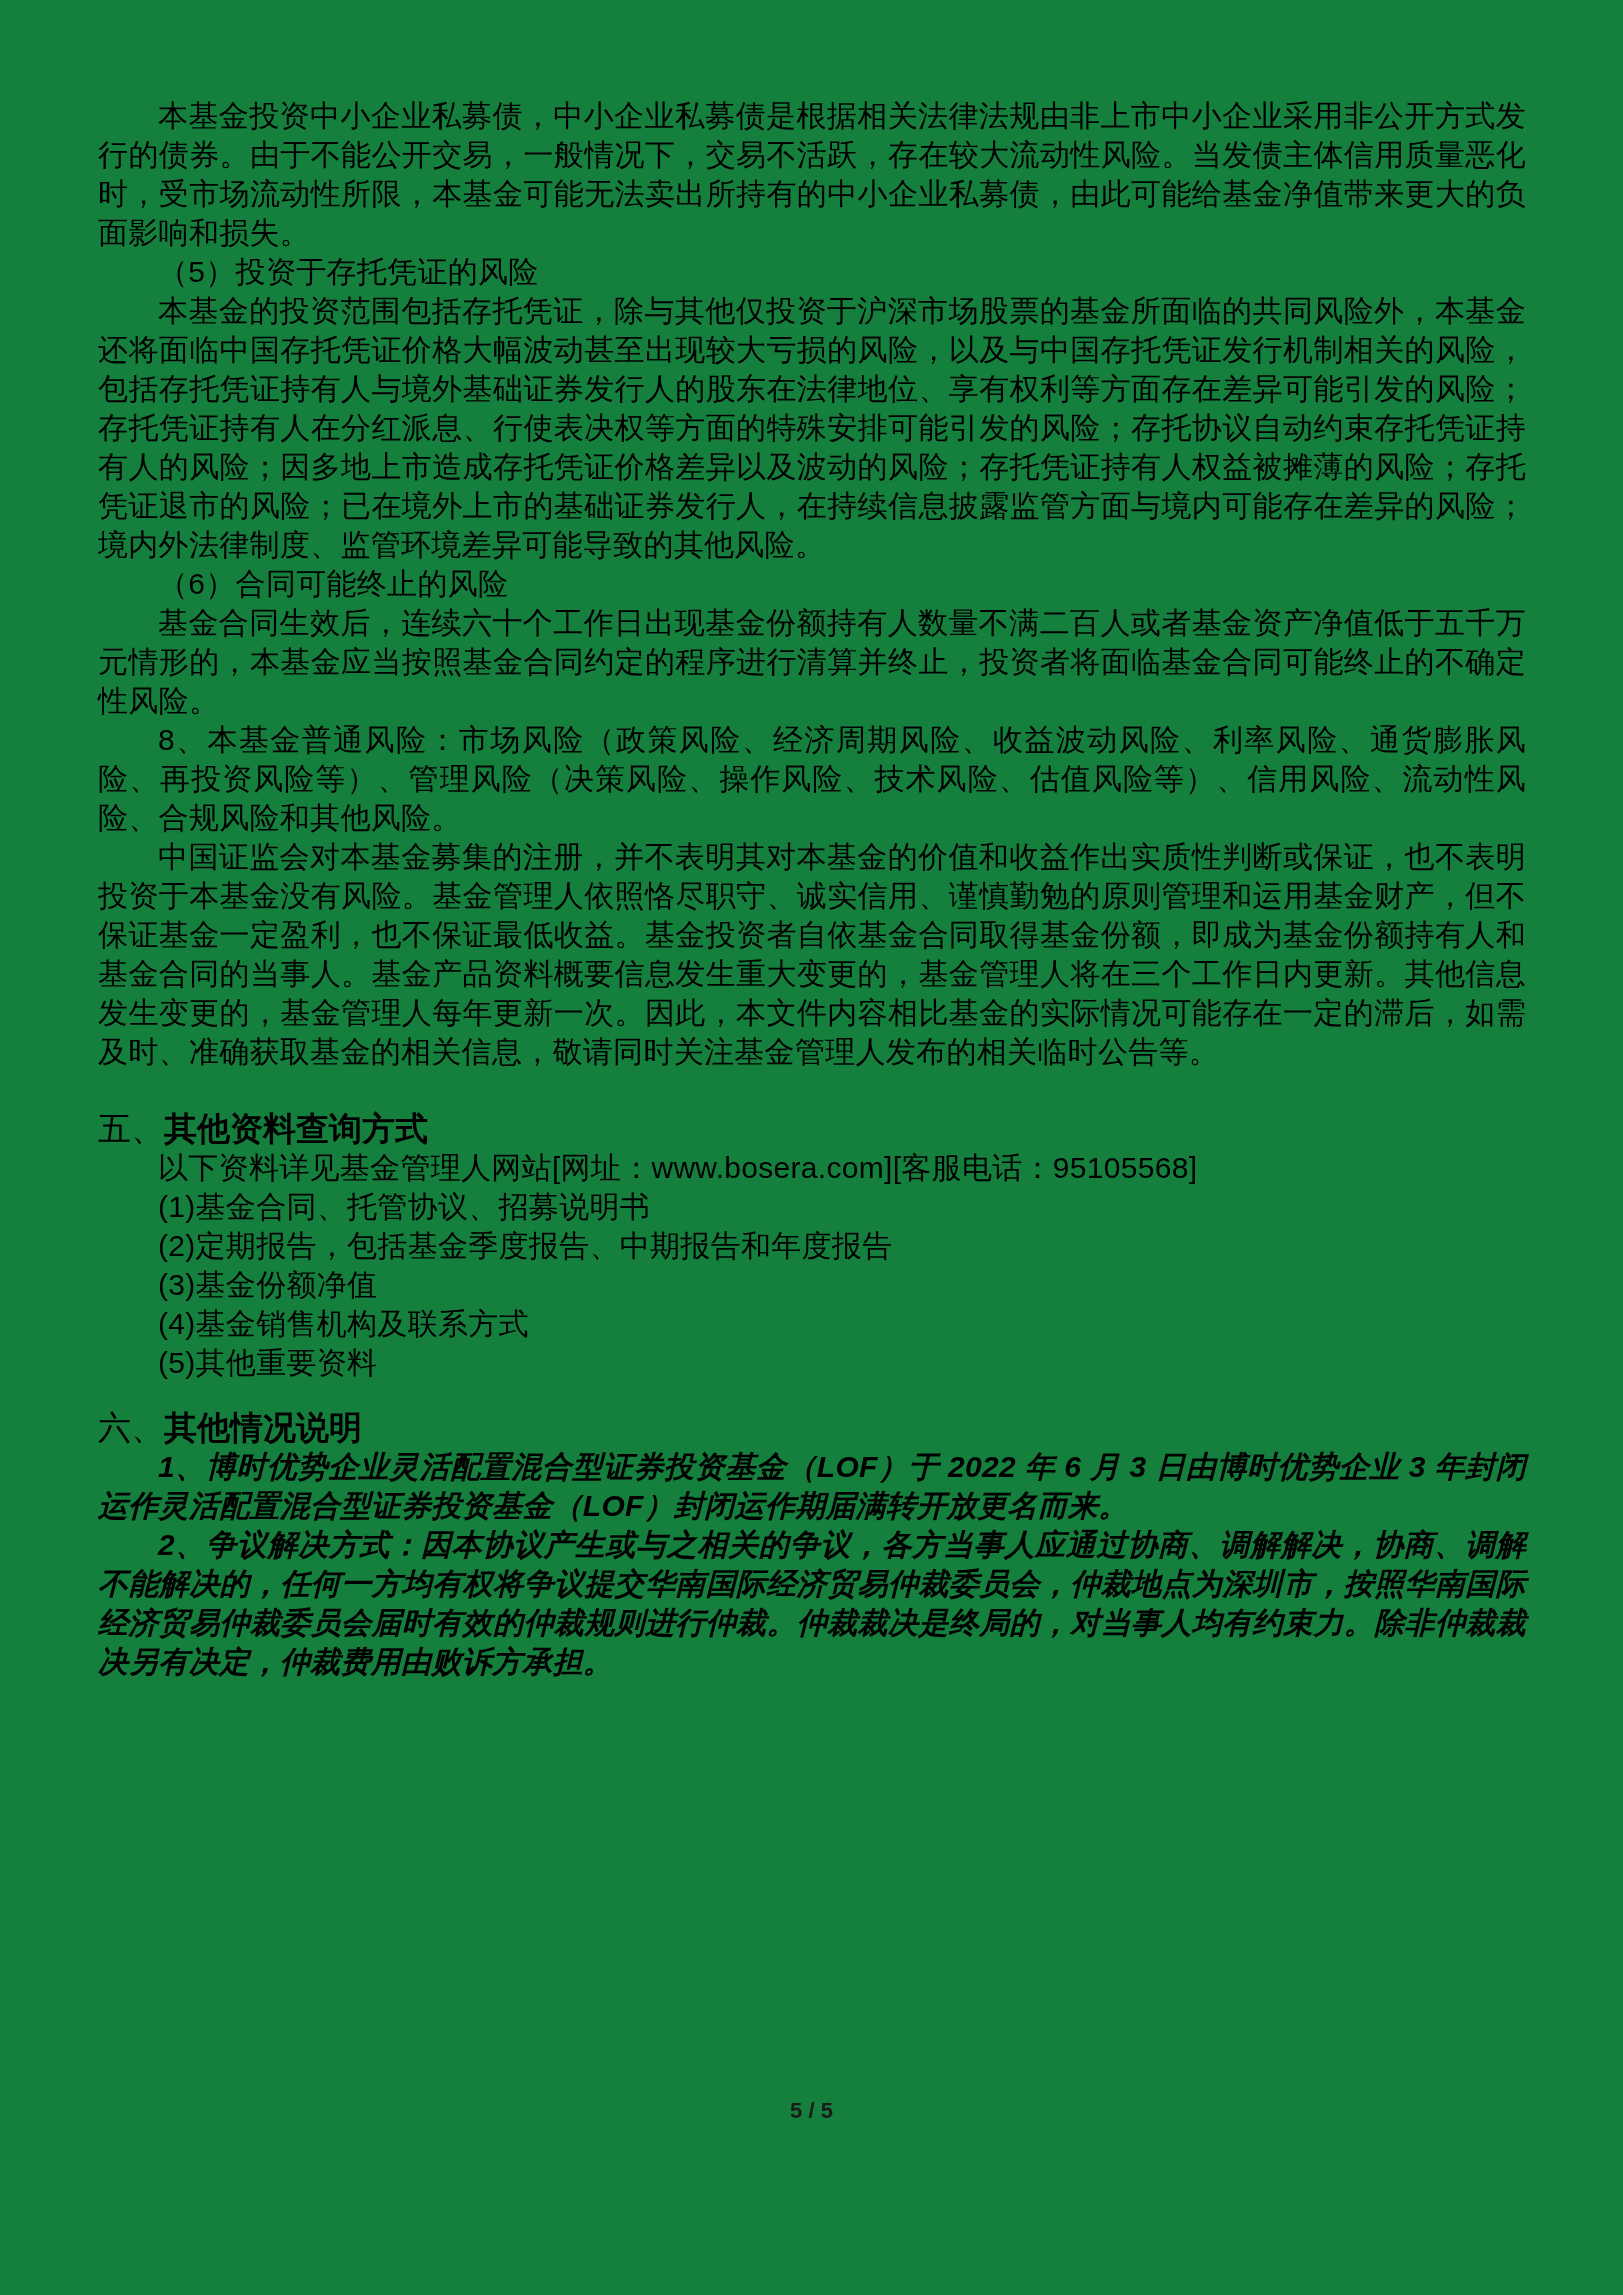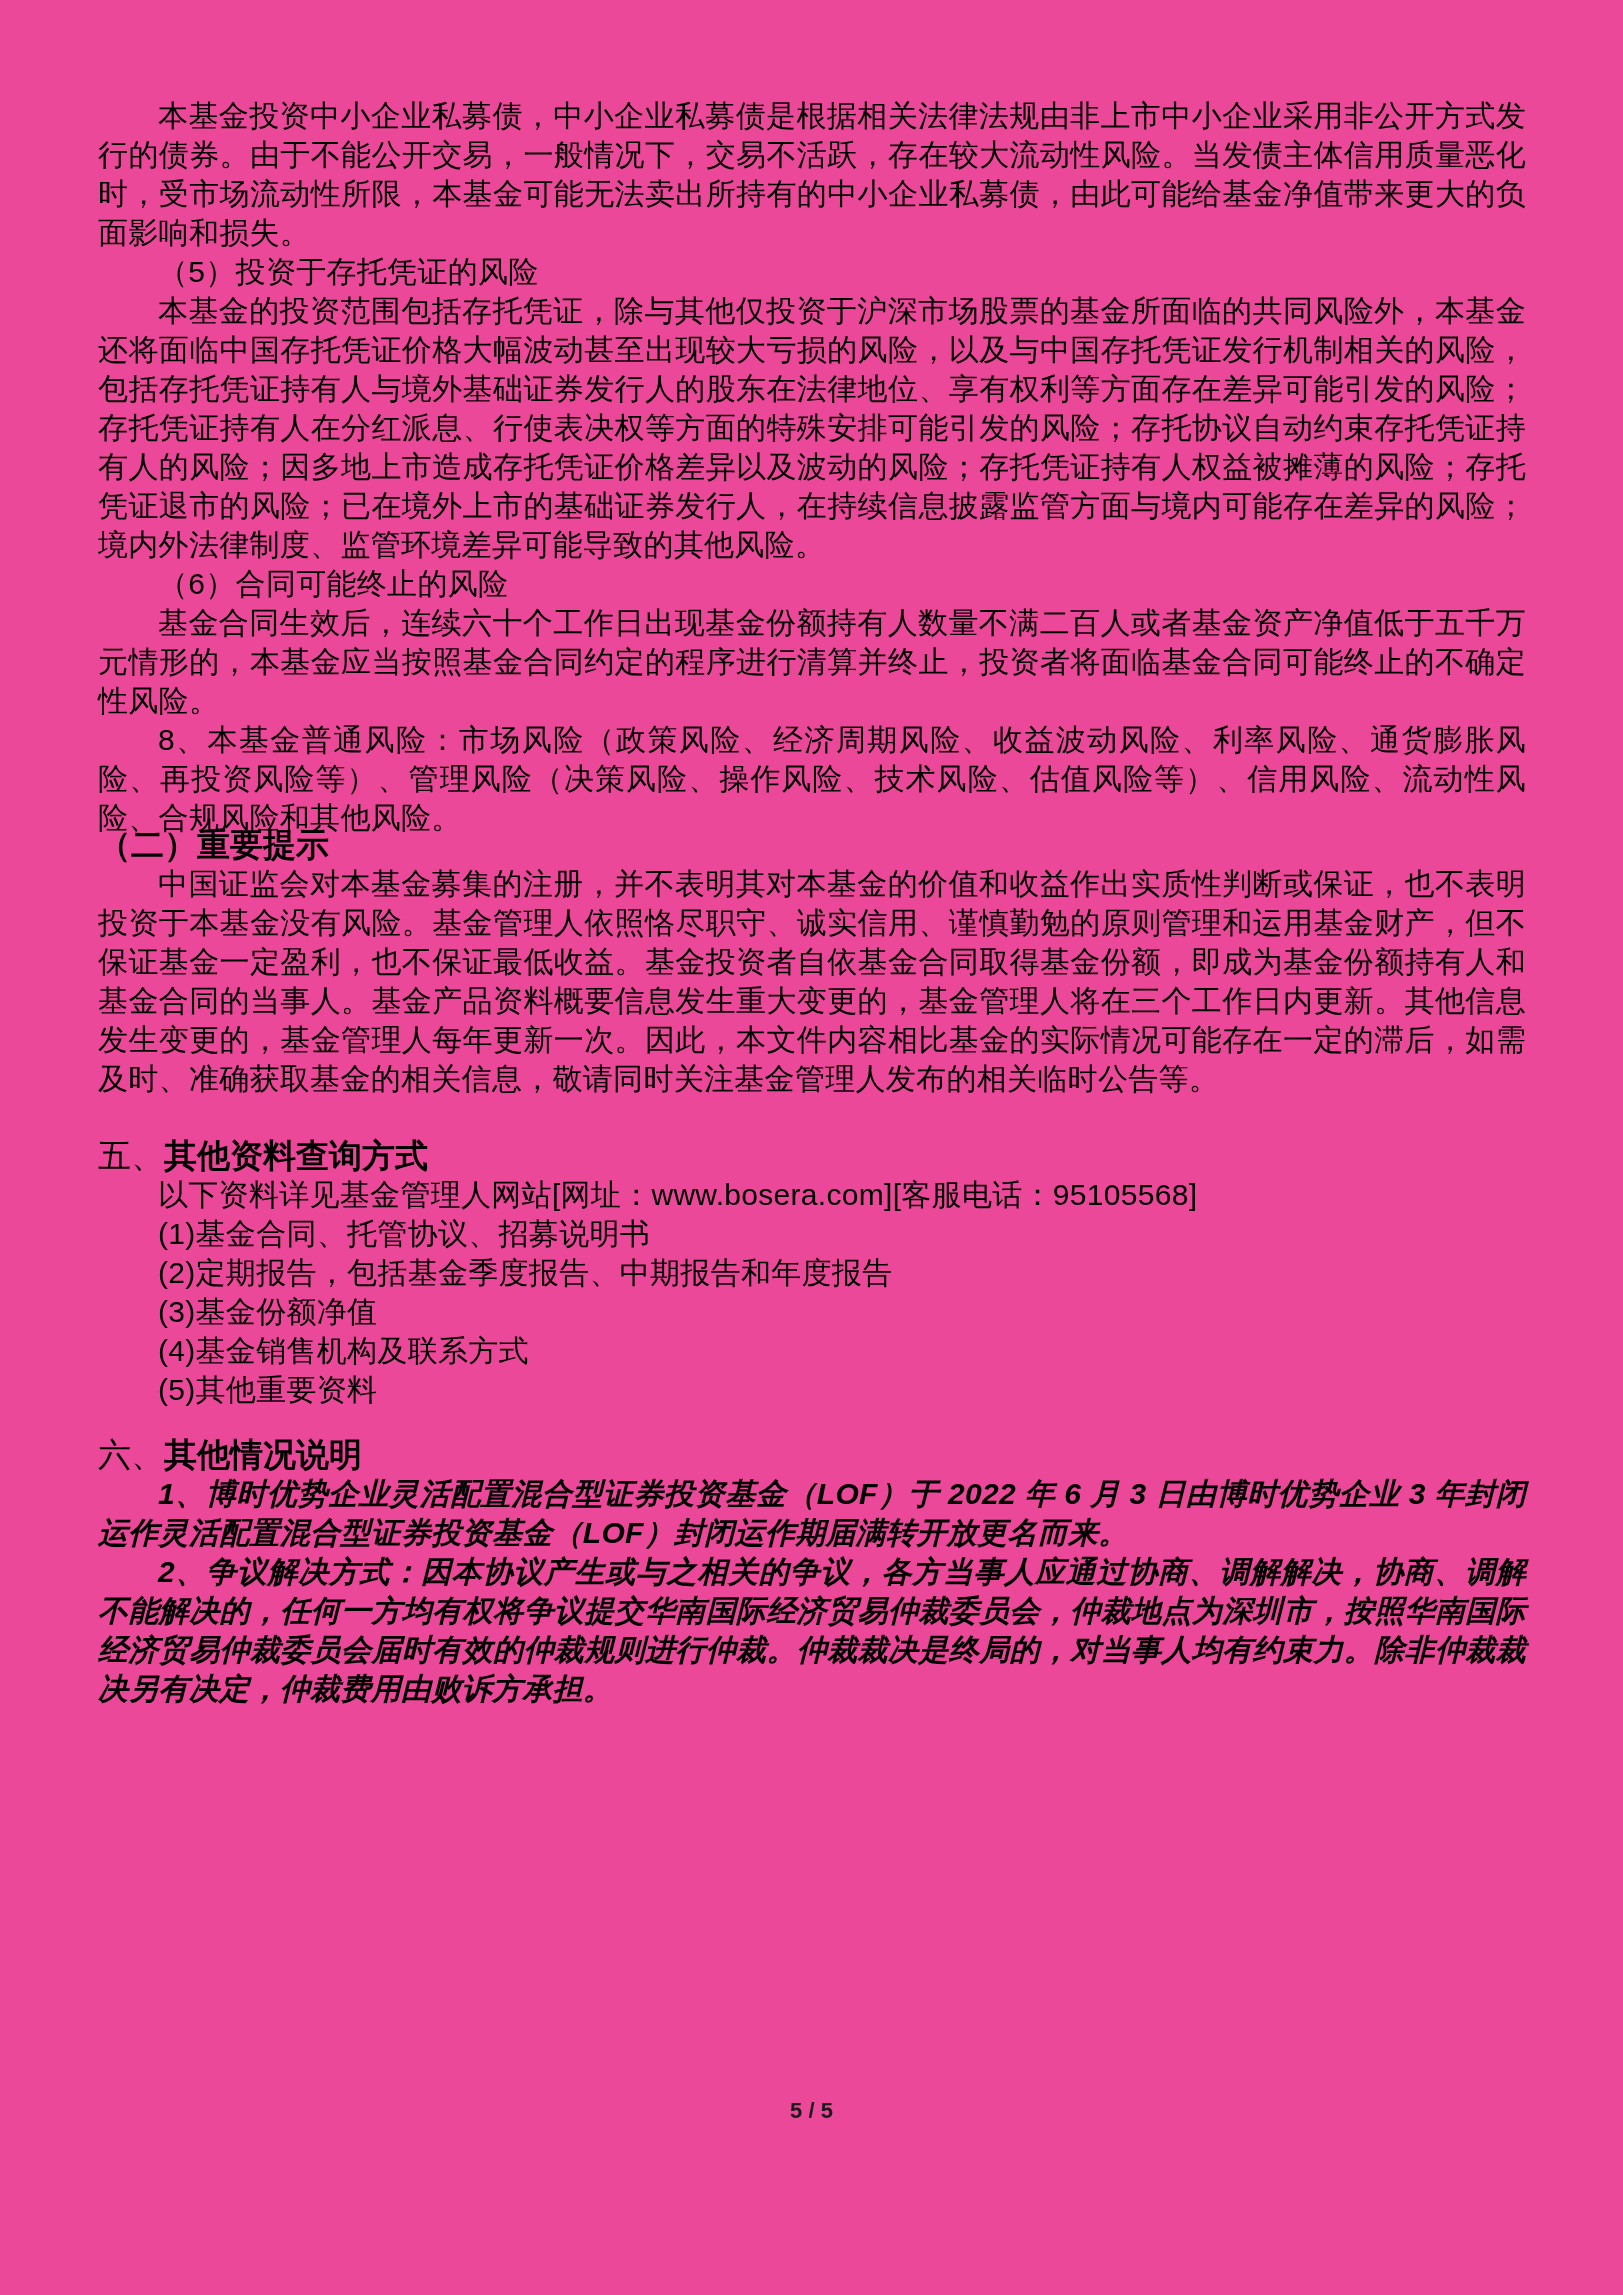--- a/index.html
+++ b/index.html
@@ -1,21 +1,21 @@
 <!DOCTYPE html>
 <html style="font-size:10.5px"><head>
 <meta charset="utf-8">
 <style>
   * { box-sizing: border-box; }
   html, body { margin: 0; padding: 0; background: #ffffff; }
   .page {
     position: relative;
     width: 1623px;
     height: 2295px;
-    background: #ec4899;
+    background: #15803d;
     color: #000000;
     font-family: "Liberation Sans", "DejaVu Sans", sans-serif;
     overflow: hidden;
   }
   .content {
     position: absolute;
     left: 98px;
     top: 96px;
     width: 1428px;
   }
@@ -66,21 +66,20 @@
     <p class="body">（5）投资于存托凭证的风险</p>
 
     <p class="body">本基金的投资范围包括存托凭证，除与其他仅投资于沪深市场股票的基金所面临的共同风险外，本基金还将面临中国存托凭证价格大幅波动甚至出现较大亏损的风险，以及与中国存托凭证发行机制相关的风险，包括存托凭证持有人与境外基础证券发行人的股东在法律地位、享有权利等方面存在差异可能引发的风险；存托凭证持有人在分红派息、行使表决权等方面的特殊安排可能引发的风险；存托协议自动约束存托凭证持有人的风险；因多地上市造成存托凭证价格差异以及波动的风险；存托凭证持有人权益被摊薄的风险；存托凭证退市的风险；已在境外上市的基础证券发行人，在持续信息披露监管方面与境内可能存在差异的风险；境内外法律制度、监管环境差异可能导致的其他风险。</p>
 
     <p class="body">（6）合同可能终止的风险</p>
 
     <p class="body">基金合同生效后，连续六十个工作日出现基金份额持有人数量不满二百人或者基金资产净值低于五千万元情形的，本基金应当按照基金合同约定的程序进行清算并终止，投资者将面临基金合同可能终止的不确定性风险。</p>
 
     <p class="body">8、本基金普通风险：市场风险（政策风险、经济周期风险、收益波动风险、利率风险、通货膨胀风险、再投资风险等）、管理风险（决策风险、操作风险、技术风险、估值风险等）、信用风险、流动性风险、合规风险和其他风险。</p>
 
-    <h2 class="h-sub">（二）重要提示</h2>
 
     <p class="body">中国证监会对本基金募集的注册，并不表明其对本基金的价值和收益作出实质性判断或保证，也不表明投资于本基金没有风险。基金管理人依照恪尽职守、诚实信用、谨慎勤勉的原则管理和运用基金财产，但不保证基金一定盈利，也不保证最低收益。基金投资者自依基金合同取得基金份额，即成为基金份额持有人和基金合同的当事人。基金产品资料概要信息发生重大变更的，基金管理人将在三个工作日内更新。其他信息发生变更的，基金管理人每年更新一次。因此，本文件内容相比基金的实际情况可能存在一定的滞后，如需及时、准确获取基金的相关信息，敬请同时关注基金管理人发布的相关临时公告等。</p>
 
     <h2 class="h-main-5">
       <span class="h-num">五、</span><span class="h-title">其他资料查询方式</span>
     </h2>
 
     <p class="body">以下资料详见基金管理人网站[网址：www.bosera.com][客服电话：95105568]</p>
 
     <p class="body">(1)基金合同、托管协议、招募说明书</p>

